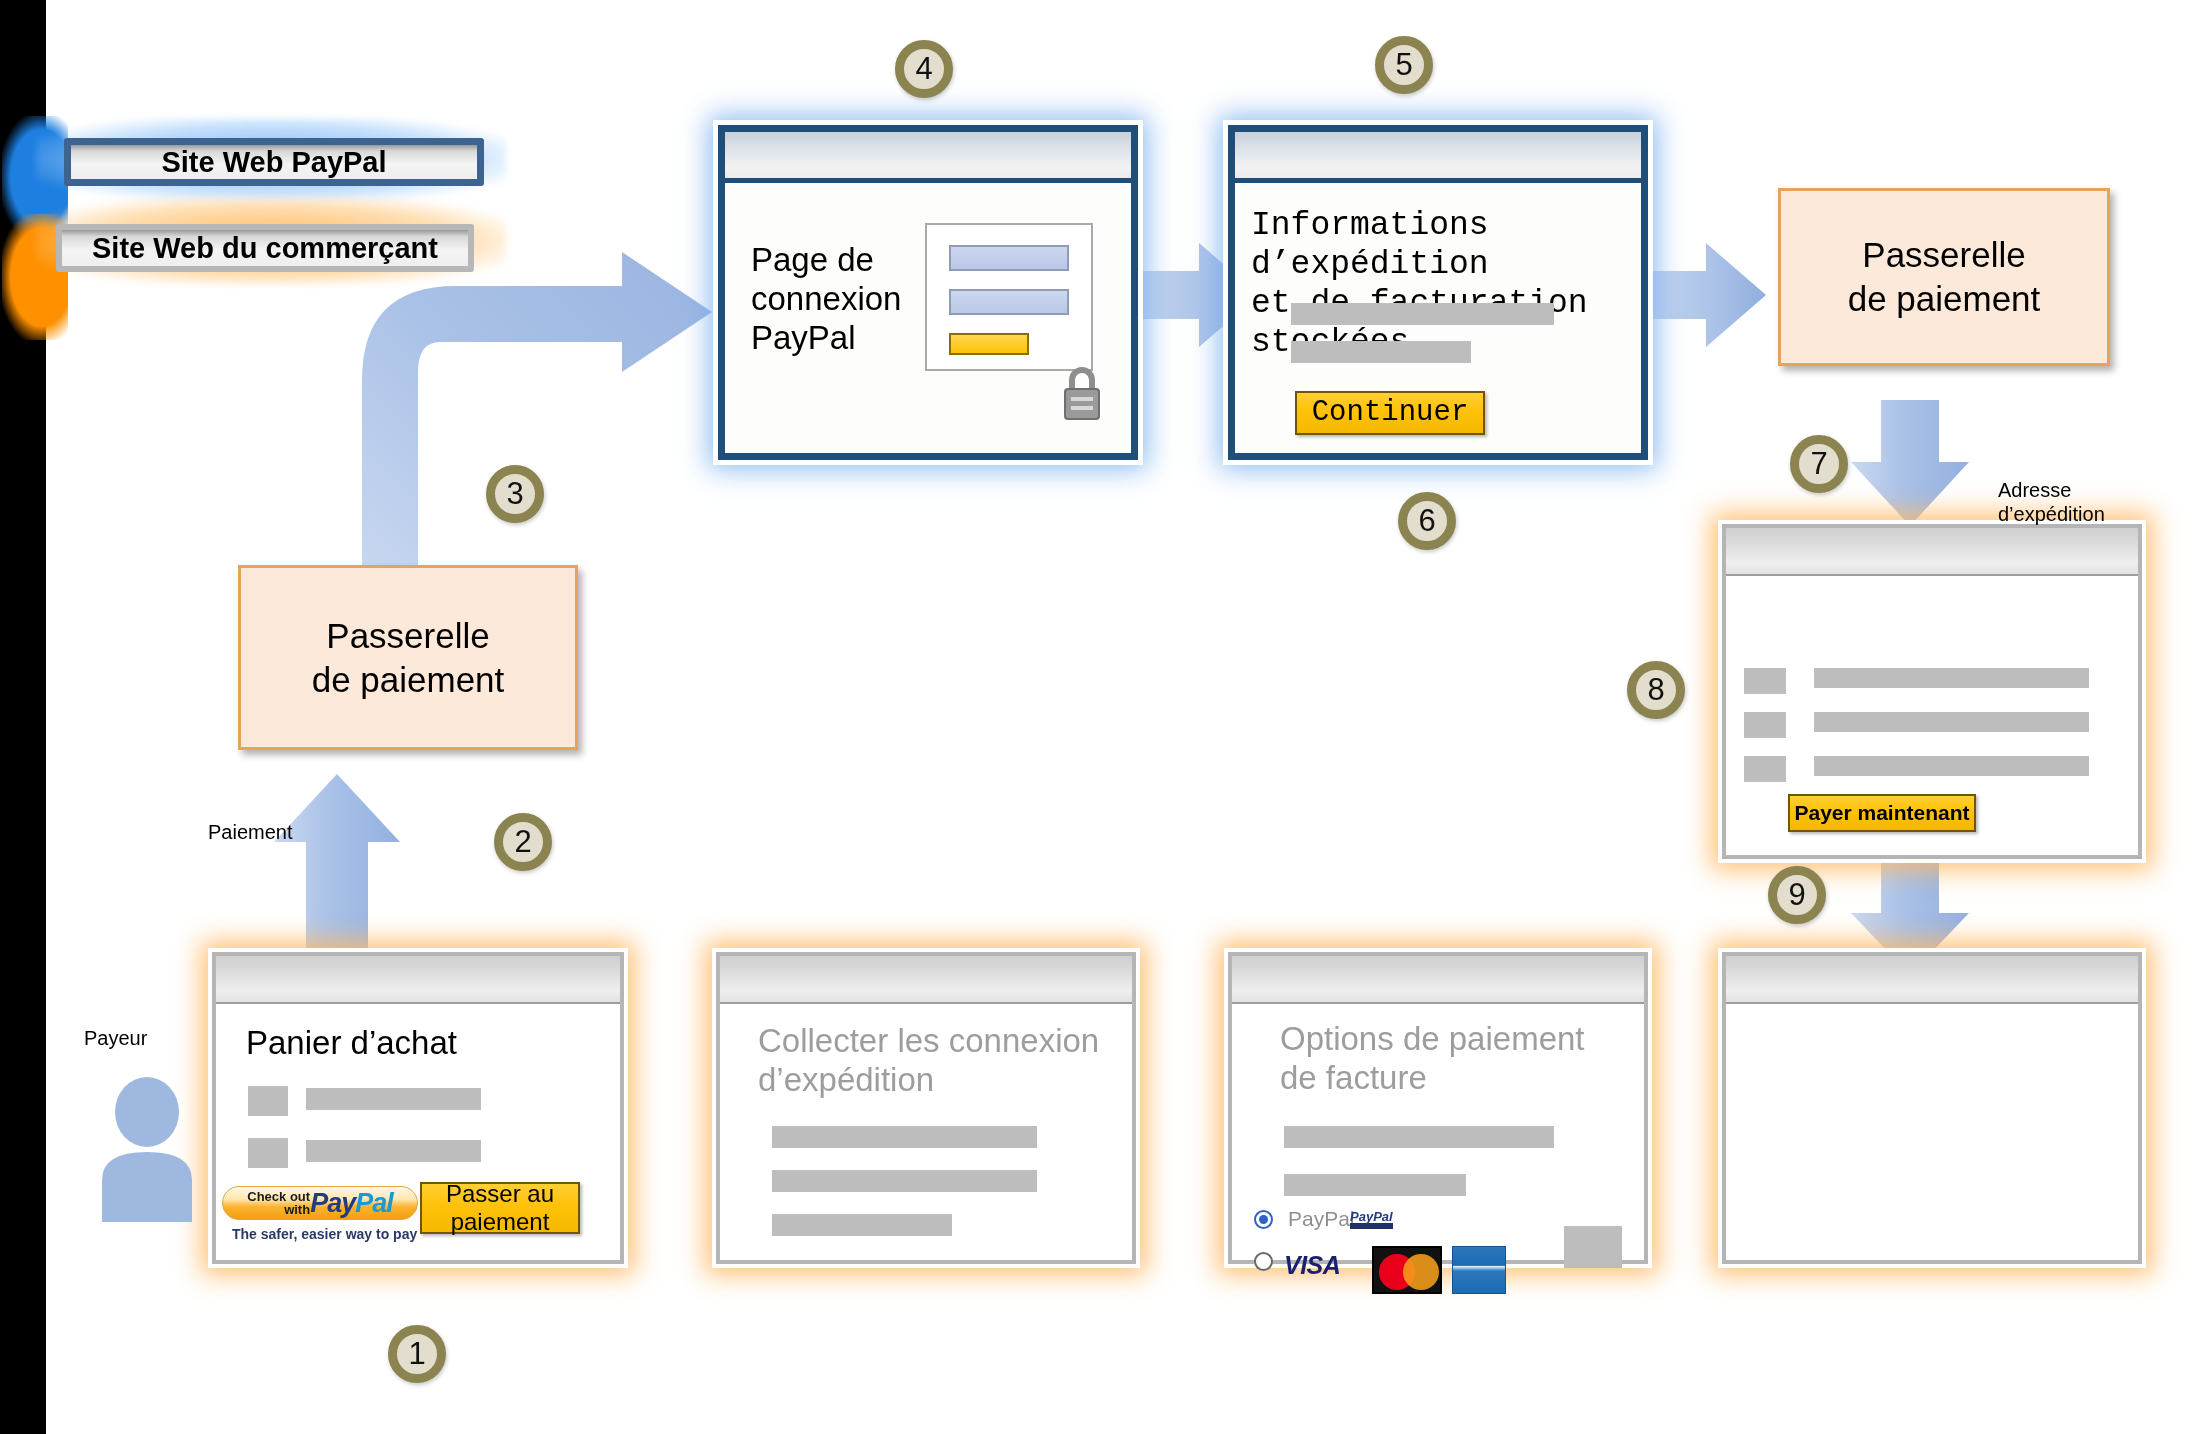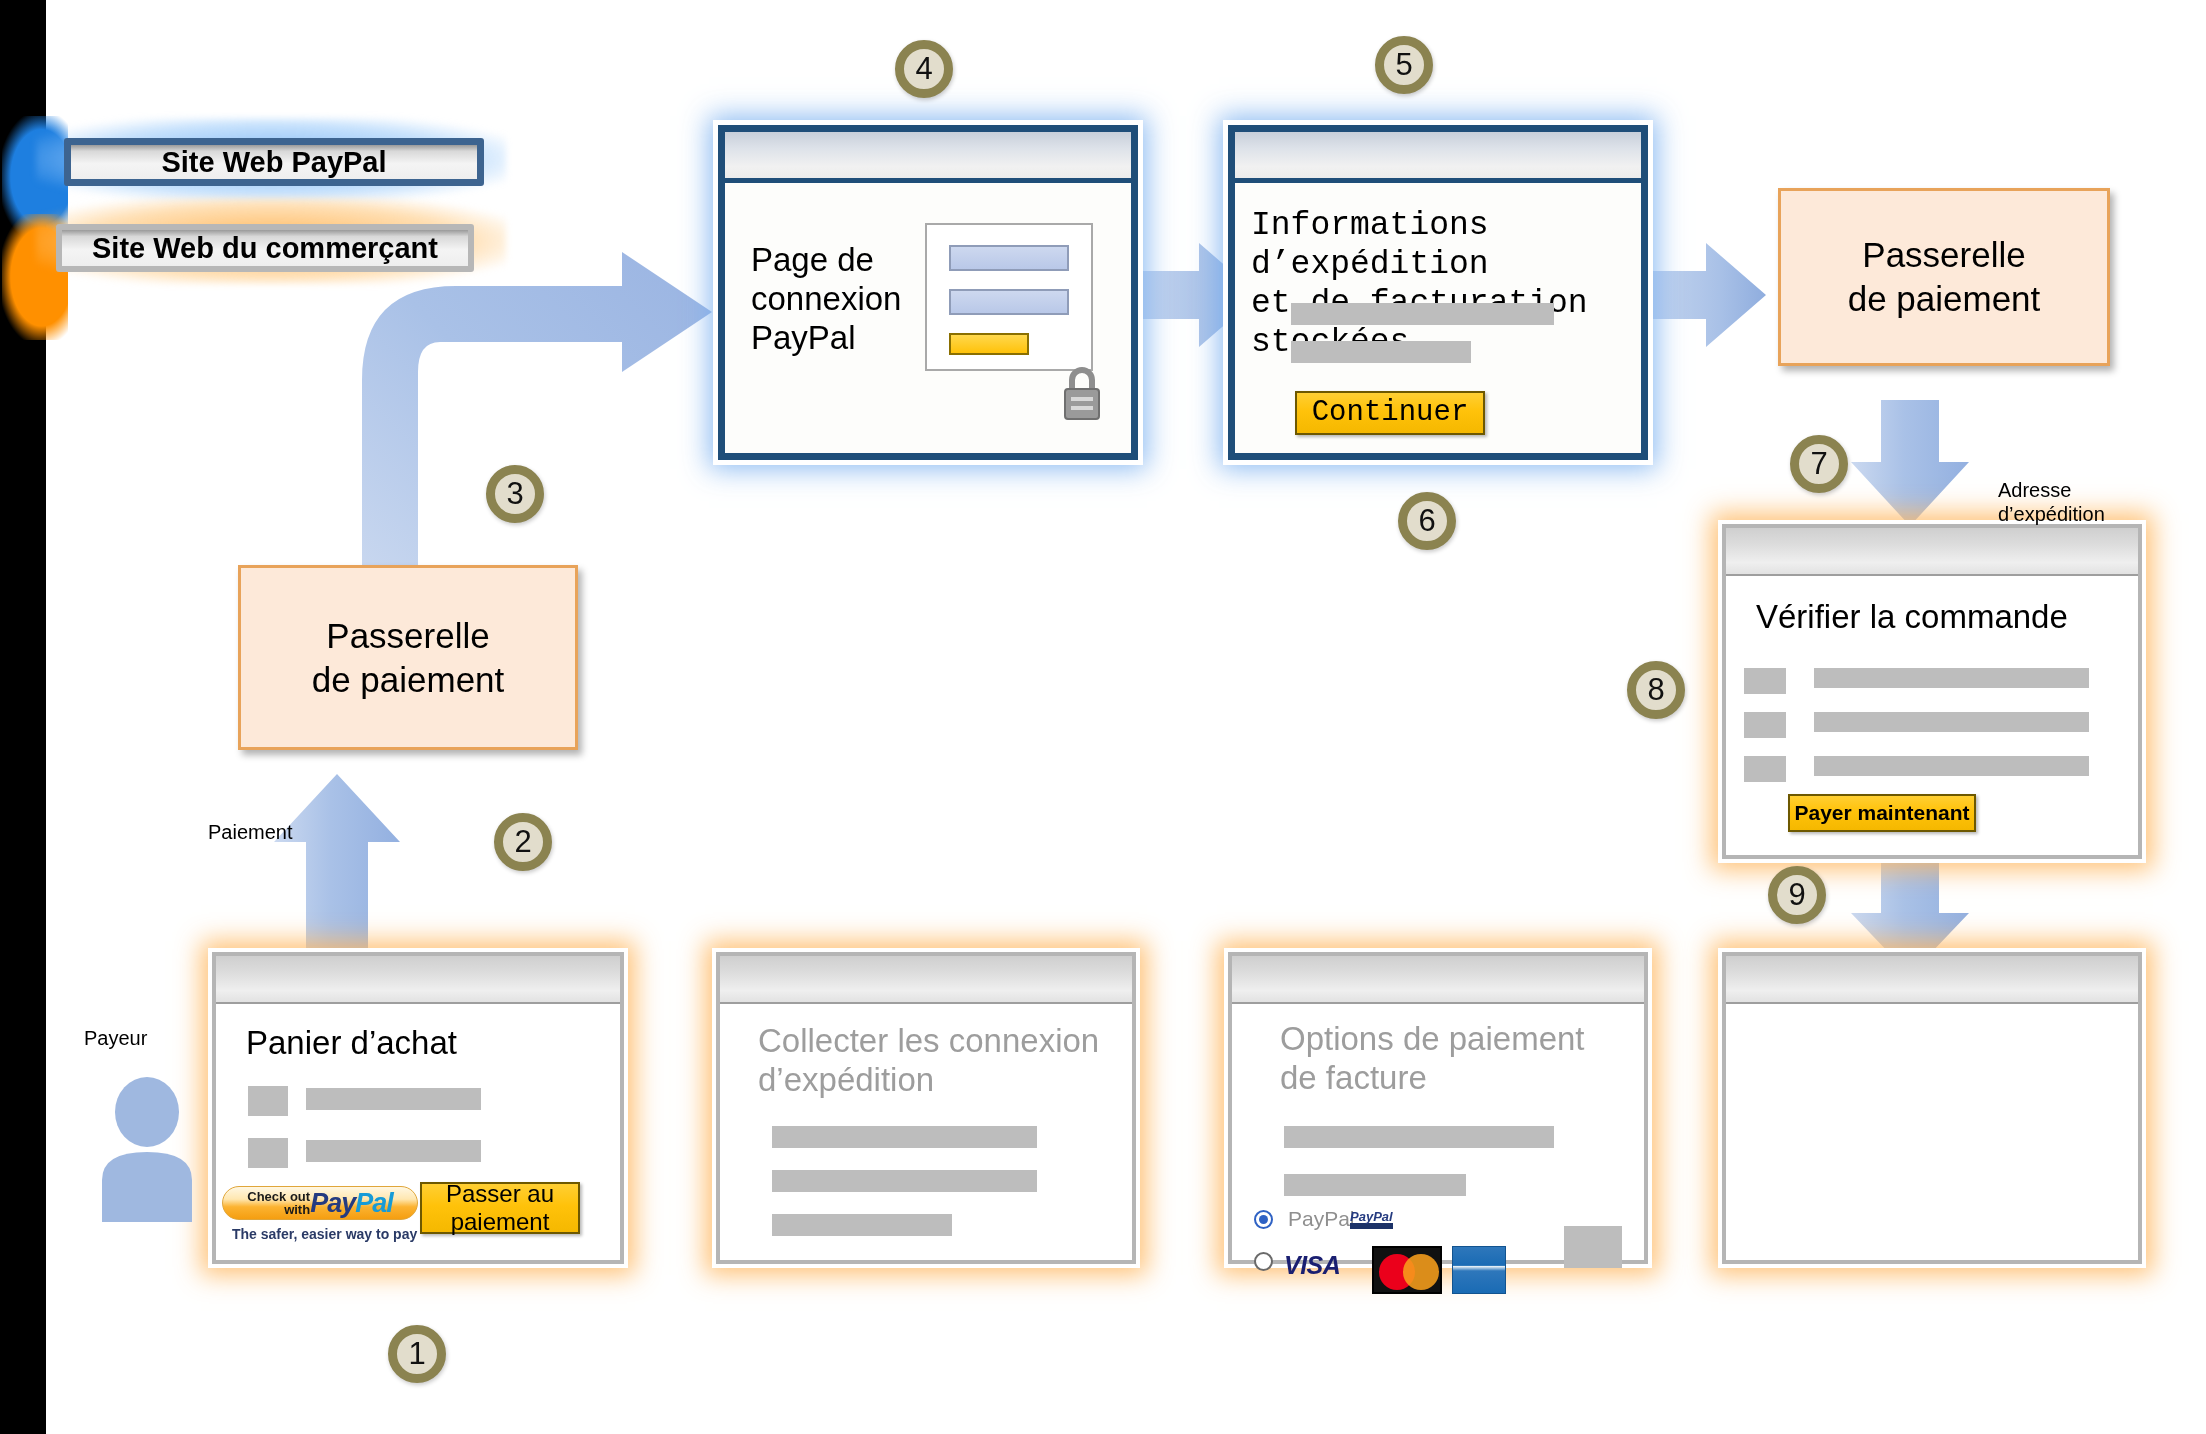--- a/index.html
+++ b/index.html
@@ -404,21 +404,20 @@
 
   <div class="gateway" style="left:1778px; top:188px; width:332px; height:178px;">Passerelle
 de paiement</div>
 
   <div class="gateway" style="left:238px; top:565px; width:340px; height:185px;">Passerelle
 de paiement</div>
 
   <div class="win win-mc" style="left:1722px; top:524px; width:420px; height:335px;">
     <div class="win-titlebar"></div>
     <div class="win-body">
-      <div class="card-title" style="left:30px; top:22px; width:370px;">Vérifier la commande</div>
       <div class="sq" style="left:18px; top:92px; width:42px; height:26px;"></div>
       <div class="bar" style="left:88px; top:92px; width:275px; height:20px;"></div>
       <div class="sq" style="left:18px; top:136px; width:42px; height:26px;"></div>
       <div class="bar" style="left:88px; top:136px; width:275px; height:20px;"></div>
       <div class="sq" style="left:18px; top:180px; width:42px; height:26px;"></div>
       <div class="bar" style="left:88px; top:180px; width:275px; height:20px;"></div>
       <div class="btn-yellow" style="left:62px; top:218px; width:188px; height:38px; font-size:21px; font-weight:bold;">Payer maintenant</div>
     </div>
   </div>
 

